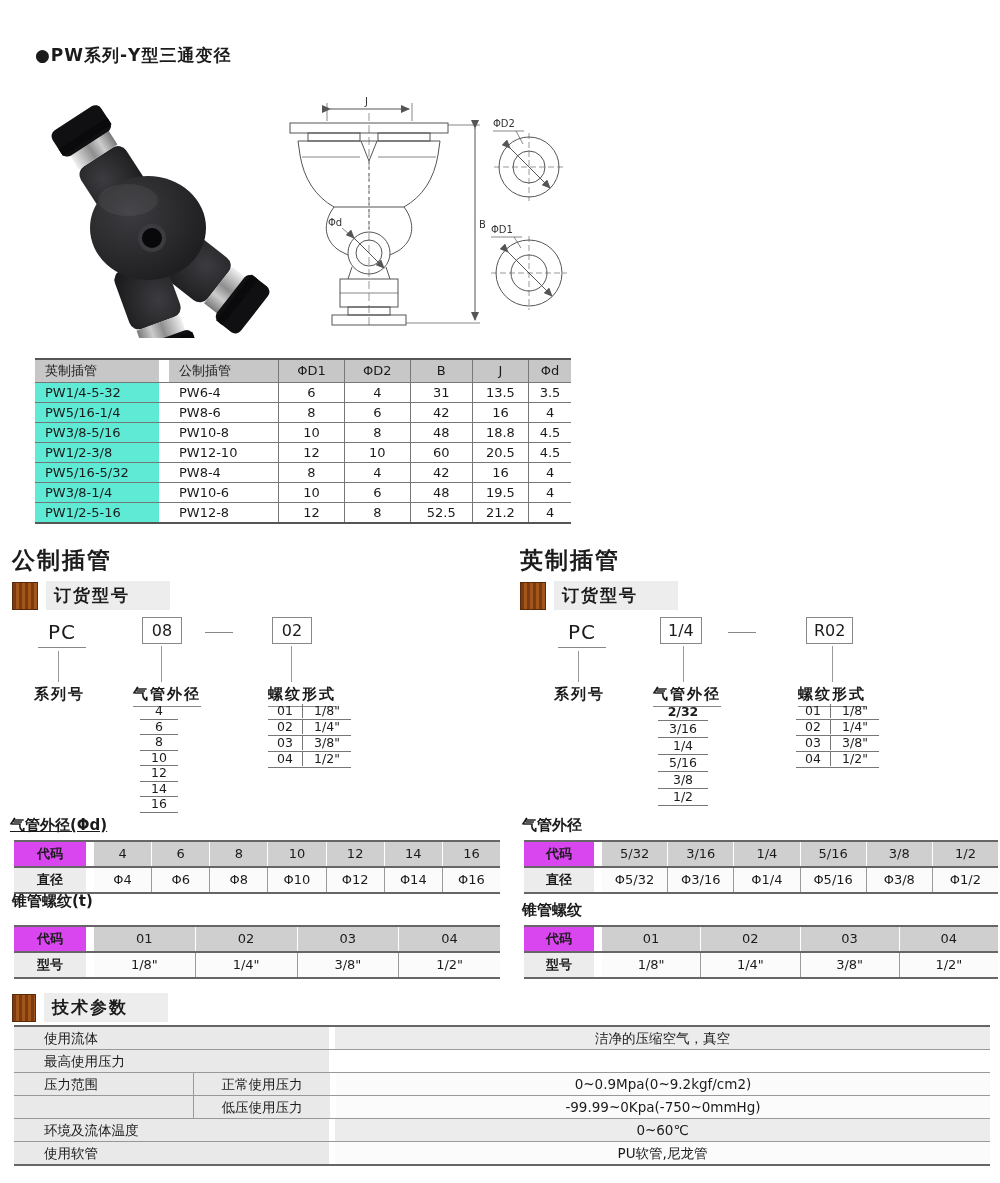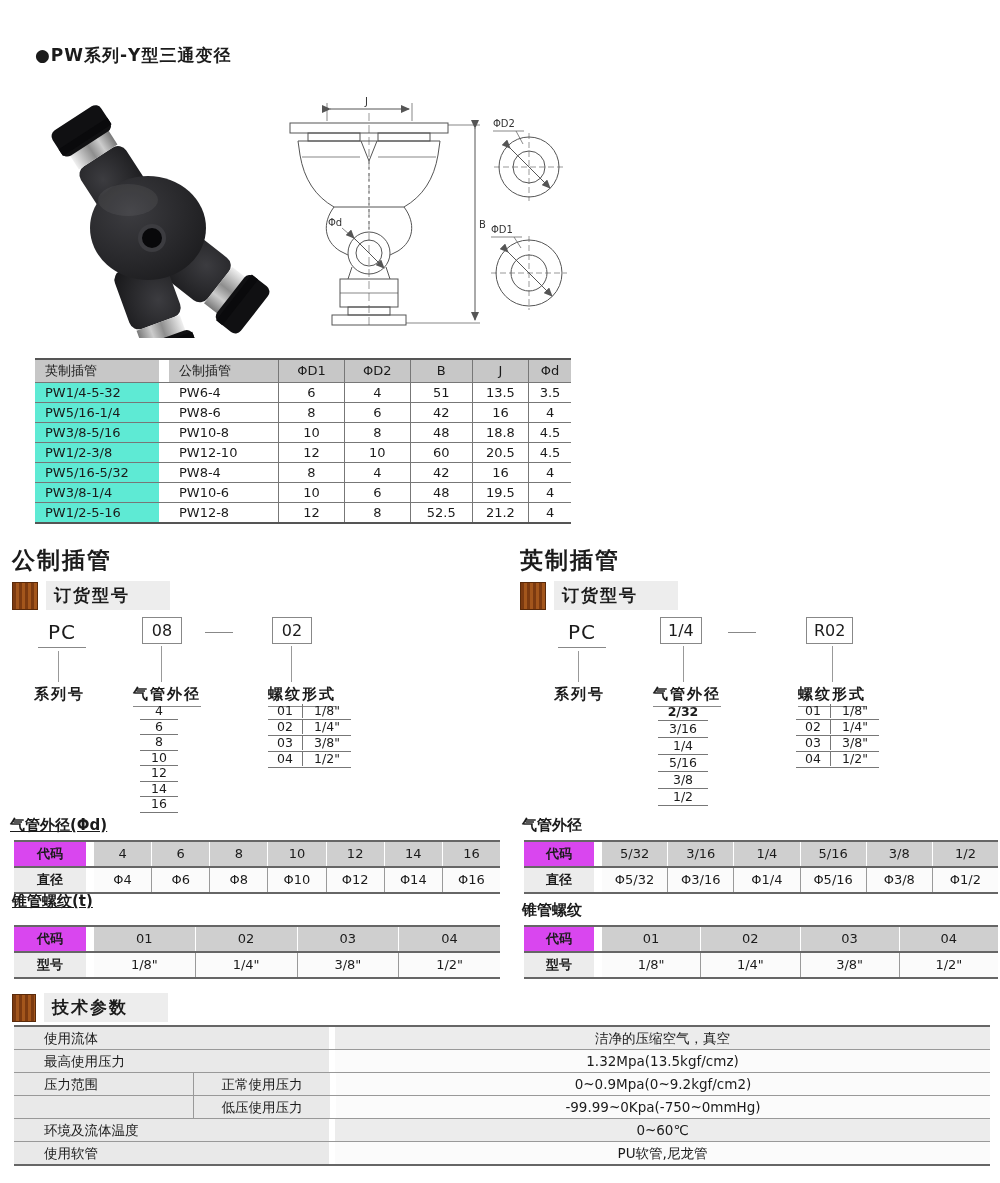--- a/index.html
+++ b/index.html
@@ -172,21 +172,21 @@
       <div class="num w64">B</div>
       <div class="num w58">J</div>
       <div class="num w44">Φd</div>
     </div>
     <div class="sp-row">
       <div class="sp-c1">PW1/4-5-32</div>
         <div class="sp-gap"></div>
       <div class="sp-c2">PW6-4</div>
       <div class="num w68">6</div>
       <div class="num w68">4</div>
-      <div class="num w64">51</div>
+      <div class="num w64">31</div>
       <div class="num w58">13.5</div>
       <div class="num w44">3.5</div>
     </div>
     <div class="sp-row">
       <div class="sp-c1">PW5/16-1/4</div>
         <div class="sp-gap"></div>
       <div class="sp-c2">PW8-6</div>
       <div class="num w68">8</div>
       <div class="num w68">6</div>
       <div class="num w64">42</div>
@@ -316,21 +316,21 @@
         <div class="st-v">Φ6</div>
         <div class="st-v">Φ8</div>
         <div class="st-v">Φ10</div>
         <div class="st-v">Φ12</div>
         <div class="st-v">Φ14</div>
         <div class="st-v">Φ16</div>
       </div>
     </div>
   </div>
 
-  <div class="abs mid-title" style="left:12px;top:892px;text-decoration:underline;">锥管螺纹(t)</div>
+  <div class="abs mid-title" style="left:12px;top:892px;">锥管螺纹(t)</div>
   <div class="abs stable" style="left:14px;top:925px;width:486px;">
     <div class="st-row st-head">
       <div class="st-label" style="width:72px;">代码</div>
         <div class="st-gap"></div>
       <div class="st-vals">
         <div class="st-v">01</div>
         <div class="st-v">02</div>
         <div class="st-v">03</div>
         <div class="st-v">04</div>
       </div>
@@ -453,21 +453,20 @@
 
   <div class="abs tech-table" style="left:14px;top:1025px;width:976px;">
     <div class="t-row shade">
       <div class="t-label">使用流体</div>
       <div class="t-gap"></div>
       <div class="t-val">洁净的压缩空气，真空</div>
     </div>
     <div class="t-row">
       <div class="t-label">最高使用压力</div>
       <div class="t-gap"></div>
-      <div class="t-val">1.32Mpa(13.5kgf/cmz)</div>
     </div>
     <div class="t-row">
       <div class="t-label2">压力范围</div>
       <div class="t-sub">正常使用压力</div>
       <div class="t-gap"></div>
       <div class="t-val">0~0.9Mpa(0~9.2kgf/cm2)</div>
     </div>
     <div class="t-row">
       <div class="t-label2"></div>
       <div class="t-sub">低压使用压力</div>

